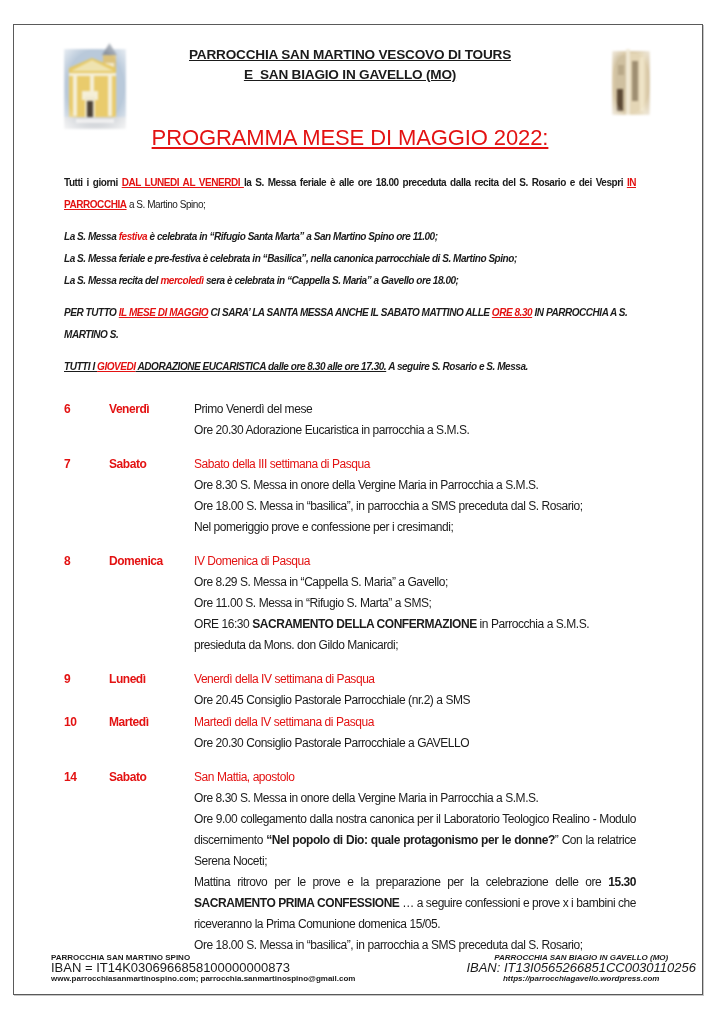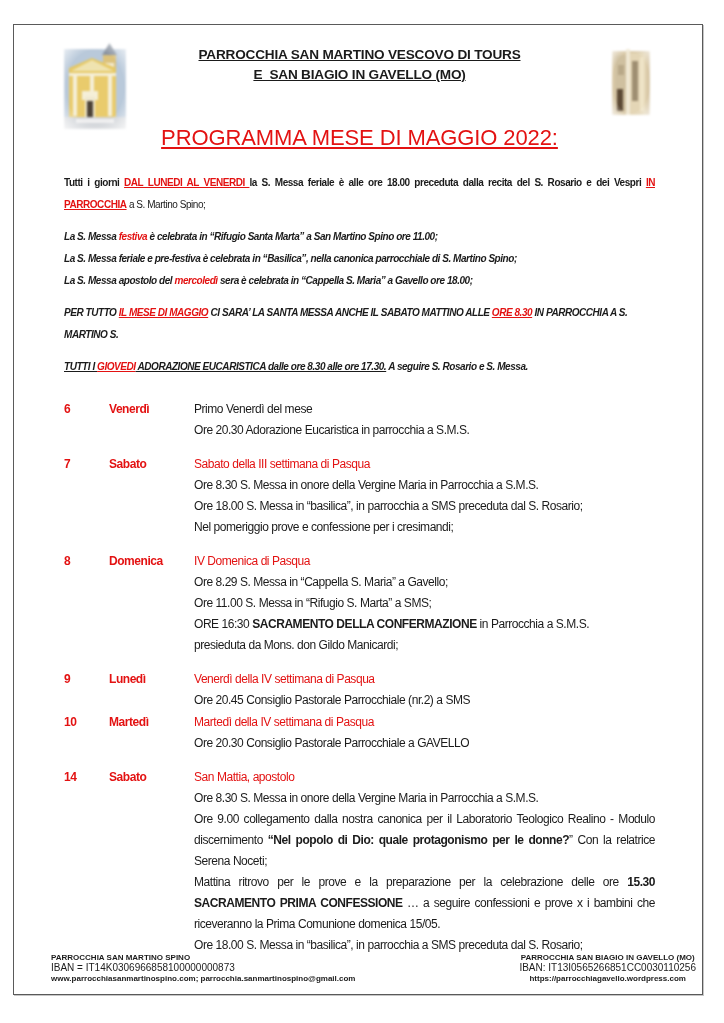--- a/index.html
+++ b/index.html
@@ -3,21 +3,21 @@
 <meta charset="utf-8">
 <style>
   html,body{margin:0;padding:0;}
   body{
     width:724px;height:1023px;background:#ffffff;position:relative;overflow:hidden;
     font-family:"Liberation Sans",sans-serif;color:#1b1b1b;
   }
   .doc{
     position:absolute;left:13px;top:24px;width:690px;height:971px;
     border:1px solid #5a5a5a;box-shadow:1px 1px 0 #c6c6c6;
-    box-sizing:border-box;padding:20px 47px 0 50px;
+    box-sizing:border-box;padding:20px 66px 0 50px;
   }
   
   .photo{position:absolute;overflow:hidden;}
   .photo svg{display:block;filter:blur(1.1px);}
   .photo .vignette{position:absolute;inset:0;background:radial-gradient(ellipse at 50% 48%, rgba(255,255,255,0) 52%, #ffffff 90%);}
   .photo-left{left:42px;top:16px;width:78px;height:96px;}
   .photo-right{left:592px;top:20px;width:50px;height:78px;}
   
   .hdr{text-align:center;line-height:20px;font-size:13.6px;font-weight:bold;letter-spacing:-0.2px;}
   .hdr .u{text-decoration:underline;}
@@ -42,23 +42,23 @@
   .entry{display:grid;grid-template-columns:45px 85px 1fr;margin-top:13px;}
   .entry.tight{margin-top:1px;}
   .entry .num,.entry .day{color:var(--red);font-weight:bold;line-height:21px;}
   .entry .line{line-height:21px;}
   .entry .title{font-weight:normal;color:var(--red);}
   .entry .title.black{color:#1b1b1b;}
   .sg-b{font-weight:bold;}
   
   .footer-block{position:absolute;bottom:10px;font-size:8px;line-height:10.5px;letter-spacing:0;}
   .footer-left{left:37px;text-align:left;}
-  .footer-right{right:6px;text-align:center;}
+  .footer-right{right:6px;text-align:center;font-style:italic;}
   .footer-block .name,.footer-block .web{font-weight:bold;}
-  .footer-block .iban{font-size:10px;}
+  .footer-block .iban{font-size:13px;}
 </style>
 </head>
 <body>
 
 <div class="doc">
 
   <div class="photo photo-left">
     <svg width="78" height="96" viewBox="0 0 78 96">
       <rect width="78" height="96" fill="#ffffff"></rect>
       <rect x="8" y="8" width="62" height="72" fill="#b9c9da"></rect>
@@ -102,21 +102,21 @@
     <div class="u">E&nbsp; SAN BIAGIO IN GAVELLO (MO)</div>
   </div>
 
   <div class="main-title">PROGRAMMA MESE DI MAGGIO 2022:</div>
 
   <p class="para bold justify mt-lg"><span>Tutti i giorni </span><span class="ru">DAL LUNEDI AL VENERDI </span><span>la S. Messa feriale è alle ore 18.00 preceduta dalla recita del S. Rosario e dei Vespri </span><span class="ru">IN PARROCCHIA</span><span style="font-weight:normal"> a S. Martino Spino;</span></p>
 
   <div class="mt-sm">
     <p class="para bold"><span>La S. Messa </span><span class="red">festiva</span><span> è celebrata in “Rifugio Santa Marta” a San Martino Spino ore 11.00;</span></p>
     <p class="para bold">La S. Messa feriale e pre-festiva è celebrata in “Basilica”, nella canonica parrocchiale di S. Martino Spino;</p>
-    <p class="para bold"><span>La S. Messa apostolo del </span><span class="red">mercoledì</span><span> sera è celebrata in “Cappella S. Maria” a Gavello ore 18.00;</span></p>
+    <p class="para bold"><span>La S. Messa recita del </span><span class="red">mercoledì</span><span> sera è celebrata in “Cappella S. Maria” a Gavello ore 18.00;</span></p>
   </div>
 
   <p class="para bold mt-sm"><span>PER TUTTO </span><span class="ru">IL MESE DI MAGGIO</span><span> CI SARA’ LA SANTA MESSA ANCHE IL SABATO MATTINO ALLE </span><span class="ru">ORE 8.30</span><span> IN PARROCCHIA A S. MARTINO S.</span></p>
 
   <p class="para bold mt-sm"><span class="bu">TUTTI I </span><span class="ru">GIOVEDI</span><span class="bu"> ADORAZIONE EUCARISTICA dalle ore 8.30 alle ore 17.30.</span><span> A seguire S. Rosario e S. Messa.</span></p>
 
   <div class="schedule">
       <div class="entry">
     <div class="num">6</div>
     <div class="day">Venerdì</div>

